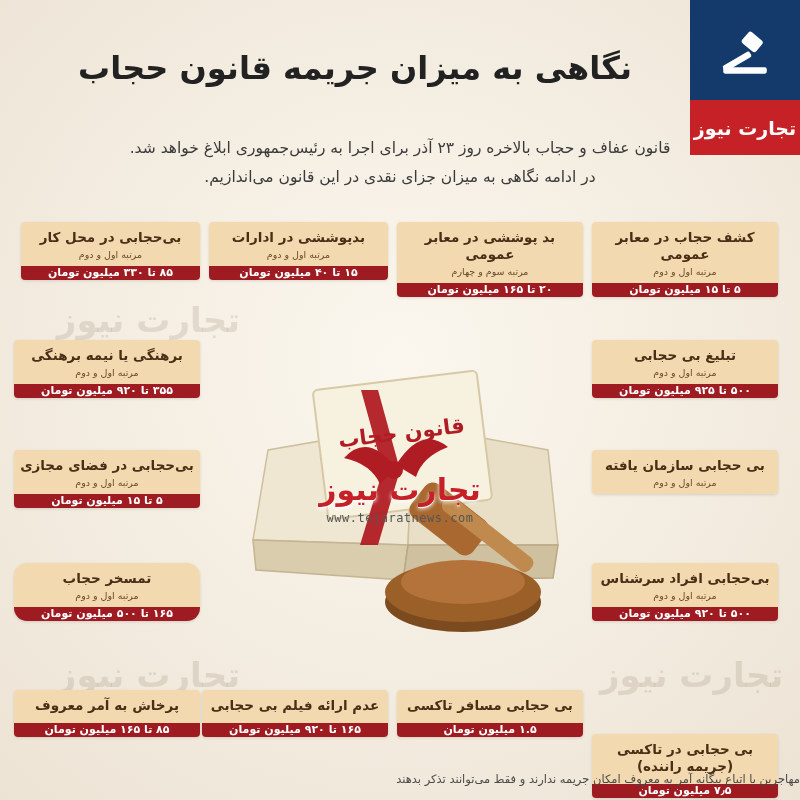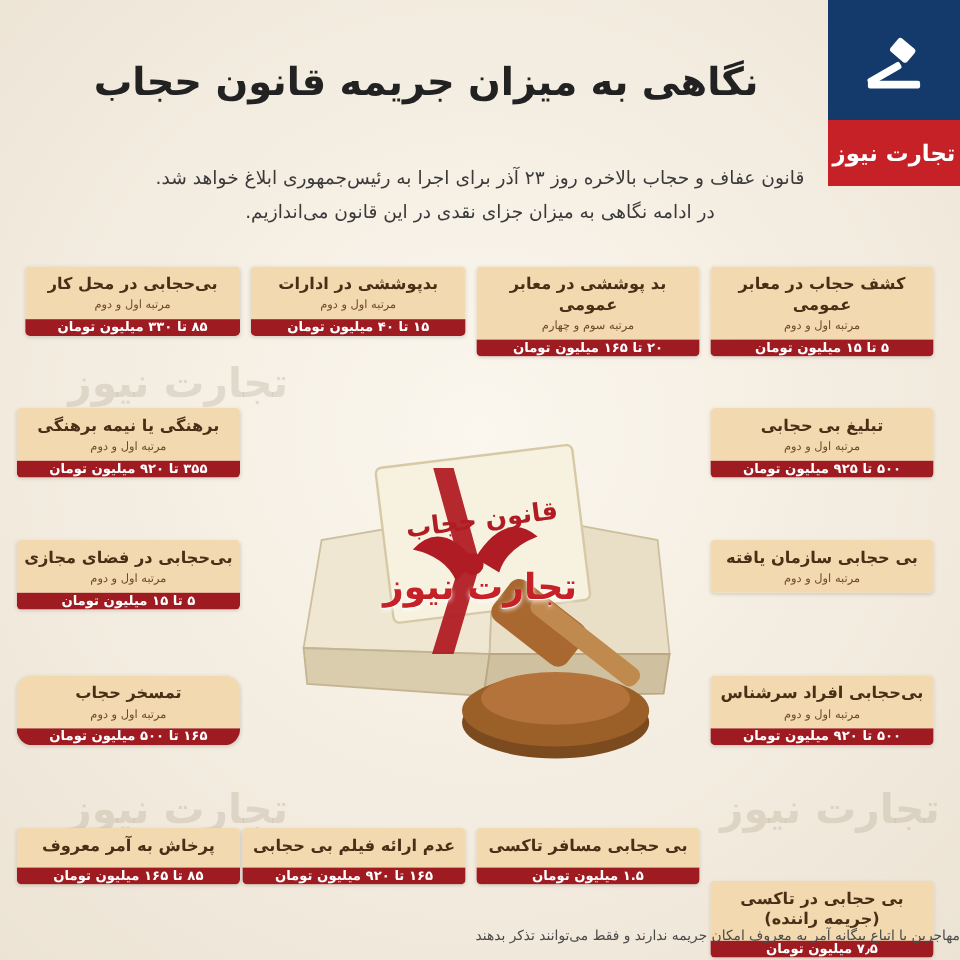--- a/index.html
+++ b/index.html
@@ -168,20 +168,21 @@
         <rect x="205" y="196" width="110" height="17" rx="7" fill="#c08a4e" transform="rotate(38 260 204)"></rect>
         <ellipse cx="235" cy="272" rx="78" ry="30" fill="#7b4a1f"></ellipse>
         <ellipse cx="235" cy="262" rx="78" ry="30" fill="#9b5f28"></ellipse>
         <ellipse cx="235" cy="252" rx="62" ry="22" fill="#b4733a"></ellipse>
       </g>
     </svg>
   </div>
 
   <div class="center-badge">
     <div class="cb-main">تجارت نیوز</div>
+    <div class="cb-url">www.tejaratnews.com</div>
   </div>
 
   <div class="card wide" style="top:222px; right:22px;">
     <div class="top">
       <div class="title">کشف حجاب در معابر عمومی</div>
       <div class="rank">مرتبه اول و دوم</div>
     </div>
     <div class="amount">۵ تا ۱۵ میلیون تومان</div>
   </div>
 

